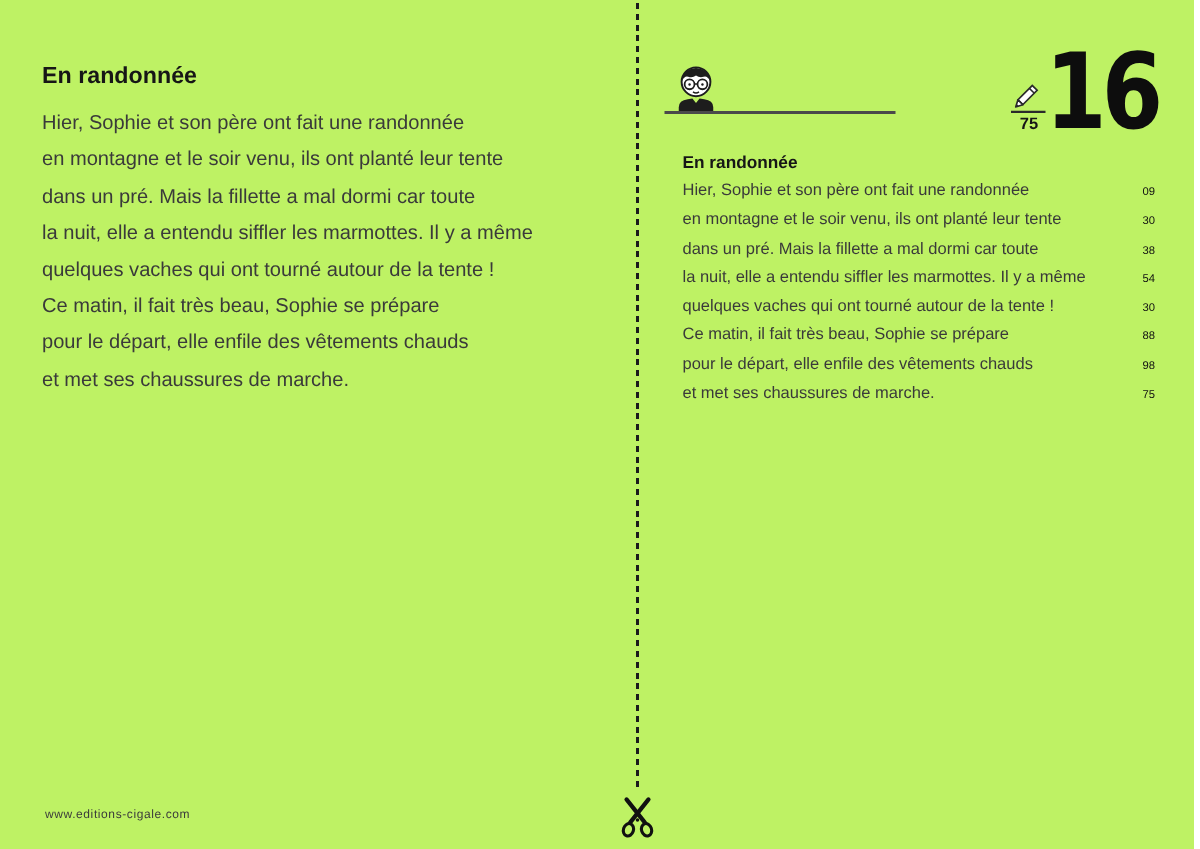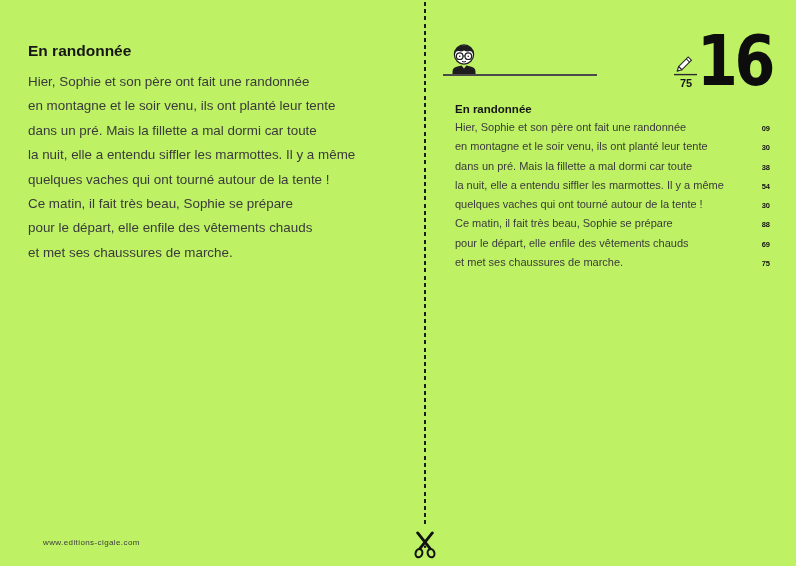--- a/index.html
+++ b/index.html
@@ -48,21 +48,21 @@
     position: absolute;
     left: 28px;
     top: 70px;
     width: 380px;
     font-size: 13.4px;
     line-height: 24.4px;
     color: #3a3a3a;
   }
   .footer-url {
     position: absolute;
-    left: 43px;
+    left: 30px;
     top: 538px;
     font-size: 8px;
     letter-spacing: 0.4px;
     color: #3b3b3b;
   }
 
   
   .student-icon {
     position: absolute;
     left: 449px;
@@ -129,21 +129,21 @@
     align-items: baseline;
     height: 19.3px;
   }
   .answer-line-text {
     font-size: 11px;
     color: #3a3a3a;
     white-space: nowrap;
   }
   .answer-line-count {
     font-size: 7.5px;
-    font-weight: bold;
+    font-weight: normal;
     color: #111111;
     text-align: right;
     min-width: 16px;
   }
 </style>
 </head>
 <body>
 
 <div class="sheet">
 
@@ -224,21 +224,21 @@
       <div class="answer-row">
         <span class="answer-line-text">quelques vaches qui ont tourné autour de la tente !</span>
         <span class="answer-line-count">30</span>
       </div>
       <div class="answer-row">
         <span class="answer-line-text">Ce matin, il fait très beau, Sophie se prépare</span>
         <span class="answer-line-count">88</span>
       </div>
       <div class="answer-row">
         <span class="answer-line-text">pour le départ, elle enfile des vêtements chauds</span>
-        <span class="answer-line-count">69</span>
+        <span class="answer-line-count">98</span>
       </div>
       <div class="answer-row">
         <span class="answer-line-text">et met ses chaussures de marche.</span>
         <span class="answer-line-count">75</span>
       </div>
     </div>
 
   </div>
 </div>
 

